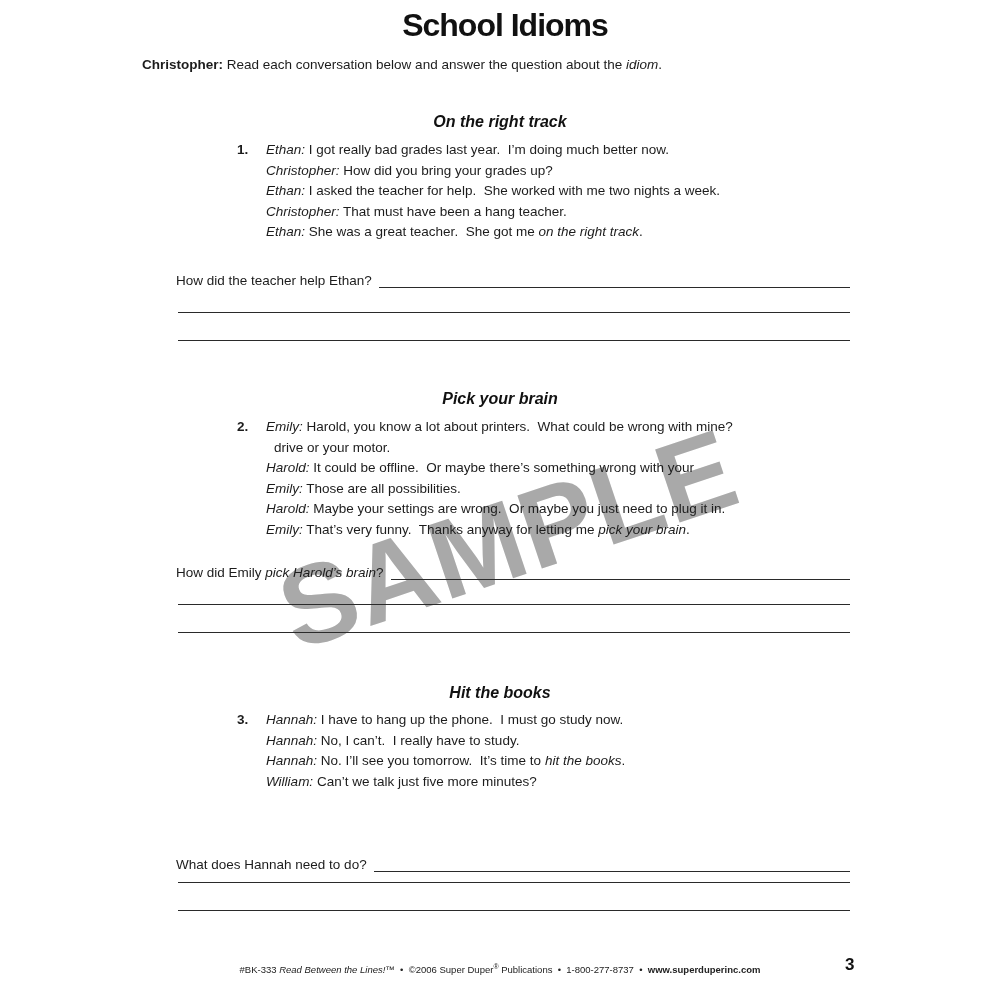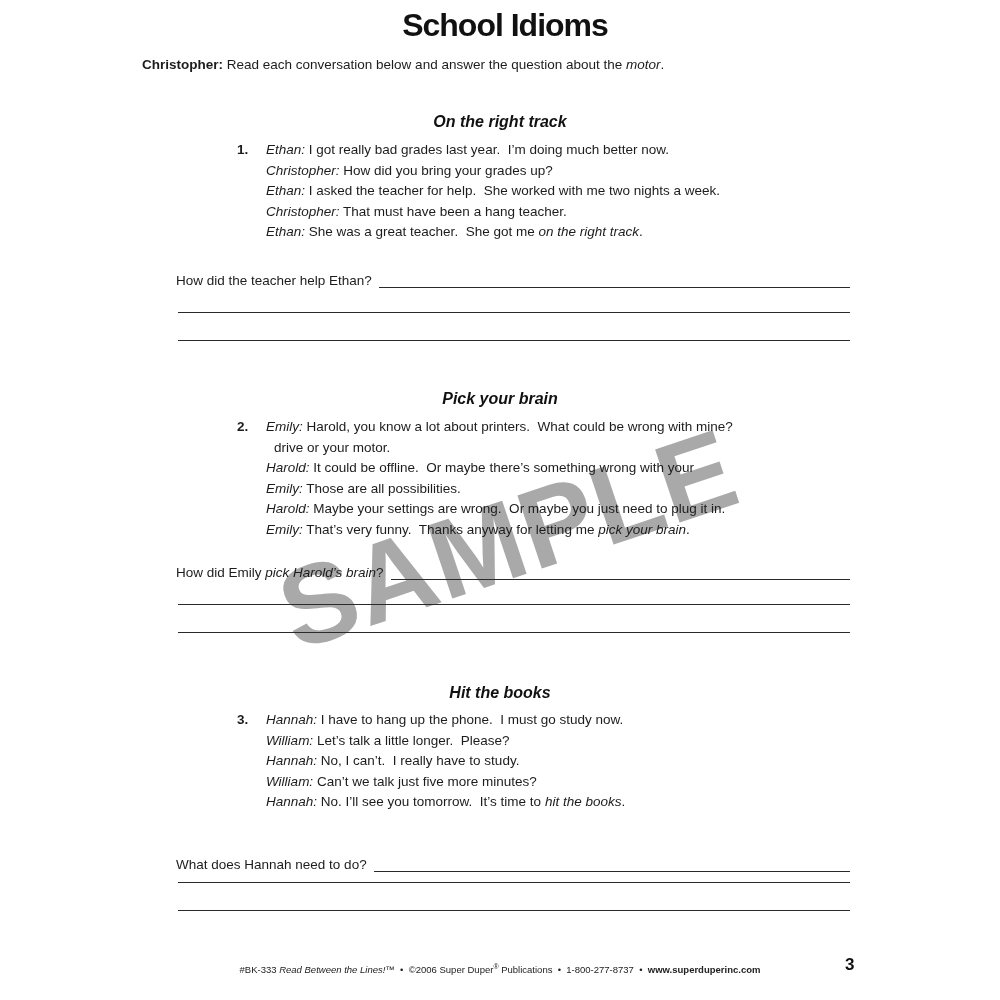--- a/index.html
+++ b/index.html
@@ -124,21 +124,21 @@
 <body>
 
 <div class="page">
 
   <div class="watermark">SAMPLE</div>
 
   <div class="content">
 
     <div class="title">School Idioms</div>
 
-    <div class="directions" id="directions"><span class="bold">Christopher:</span><span> Read each conversation below and answer the question about the </span><span class="italic">motor</span><span>.</span></div>
+    <div class="directions" id="directions"><span class="bold">Christopher:</span><span> Read each conversation below and answer the question about the </span><span class="italic">idiom</span><span>.</span></div>
 
     <div class="heading" id="sec0-heading">On the right track</div>
     <div class="dialogue" id="sec0-dialogue">
         <div class="row"><span class="num">1.</span><span class="speaker">Ethan:</span><span> I got really bad grades last year.  I’m doing much better now.</span></div>
         <div class="row"><span class="num"></span><span class="speaker">Christopher:</span><span> How did you bring your grades up?</span></div>
         <div class="row"><span class="num"></span><span class="speaker">Ethan:</span><span> I asked the teacher for help.  She worked with me two nights a week.</span></div>
         <div class="row"><span class="num"></span><span class="speaker">Christopher:</span><span> That must have been a hang teacher.</span></div>
         <div class="row"><span class="num"></span><span class="speaker">Ethan:</span><span> She was a great teacher.  She got me </span><span class="italic">on the right track</span><span>.</span></div>
       </div>
     <div class="qrow" id="sec0-question">
@@ -160,24 +160,23 @@
     <div class="qrow" id="sec1-question">
         <span class="q-label"><span>How did Emily </span><span class="italic">pick Harold’s brain</span><span>?</span></span>
         <span class="q-fill"></span>
       </div>
     <div class="ans-line" id="sec1-ans0"></div>
     <div class="ans-line" id="sec1-ans1"></div>
 
     <div class="heading" id="sec2-heading">Hit the books</div>
     <div class="dialogue" id="sec2-dialogue">
         <div class="row"><span class="num">3.</span><span class="speaker">Hannah:</span><span> I have to hang up the phone.  I must go study now.</span></div>
-        <div class="row"><span class="num"></span><span class="speaker">William:</span><span> Let’s talk a little longer.  Please?</span></div>
         <div class="row"><span class="num"></span><span class="speaker">Hannah:</span><span> No, I can’t.  I really have to study.</span></div>
+        <div class="row"><span class="num"></span><span class="speaker">Hannah:</span><span> No. I’ll see you tomorrow.  It’s time to </span><span class="italic">hit the books</span><span>.</span></div>
         <div class="row"><span class="num"></span><span class="speaker">William:</span><span> Can’t we talk just five more minutes?</span></div>
-        <div class="row"><span class="num"></span><span class="speaker">Hannah:</span><span> No. I’ll see you tomorrow.  It’s time to </span><span class="italic">hit the books</span><span>.</span></div>
       </div>
     <div class="qrow" id="sec2-question">
         <span class="q-label"><span>What does Hannah need to do?</span></span>
         <span class="q-fill"></span>
       </div>
     <div class="ans-line" id="sec2-ans0"></div>
     <div class="ans-line" id="sec2-ans1"></div>
 
     <div class="footer" id="footer"><span>#BK-333 </span><span class="italic">Read Between the Lines!™</span><span>  •  ©2006 Super Duper</span><span class="sup">®</span><span> Publications  •  1-800-277-8737  •  </span><span class="bold">www.superduperinc.com</span></div>
     <div class="page-number">3</div>

